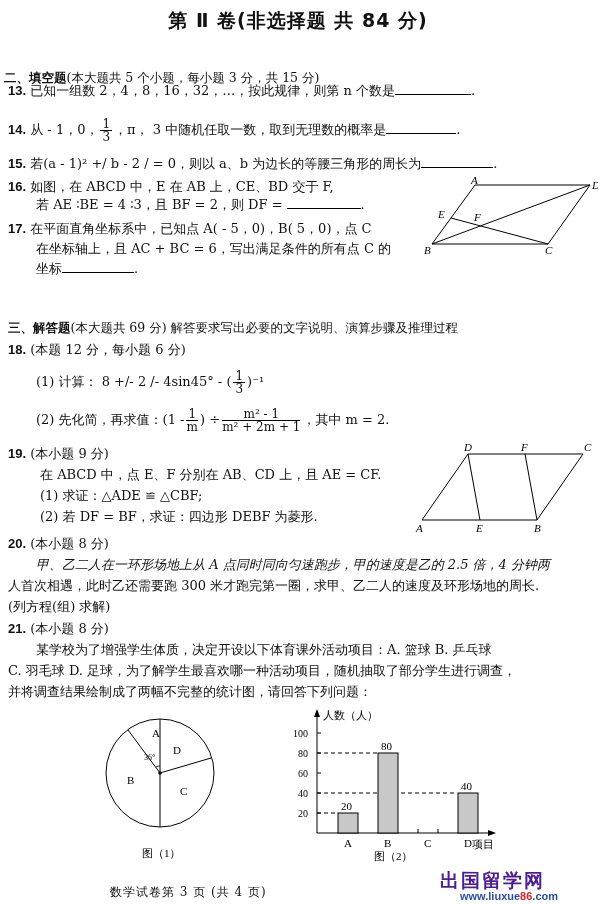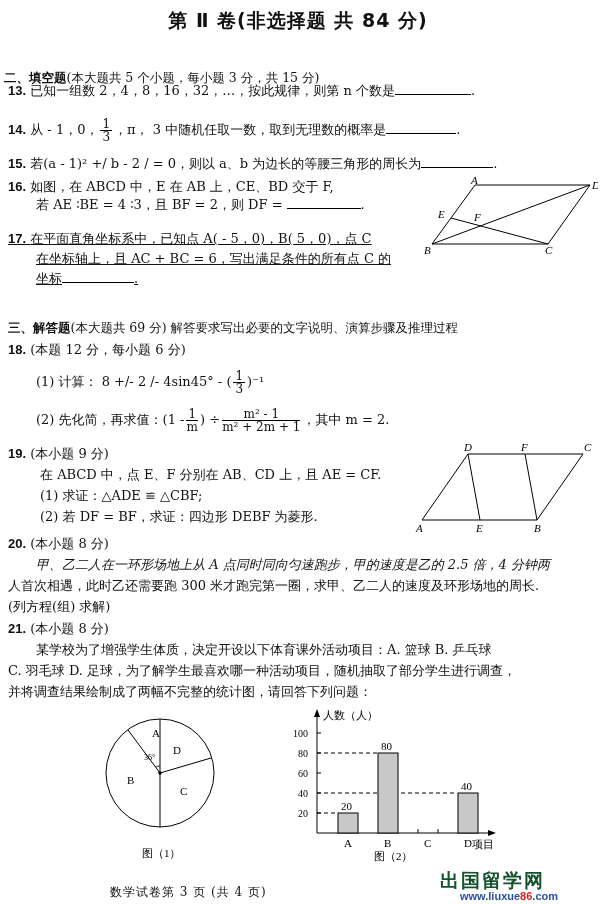--- a/index.html
+++ b/index.html
@@ -11,21 +11,21 @@
   .sec { font-size:12.5px; }
   .sec b { font-family:"DejaVu Sans","Liberation Sans",sans-serif; }
   .q { font-size:13px; line-height:18px; }
   .num { font-weight:bold; font-family:"Liberation Sans",sans-serif; }
   .blank { display:inline-block; border-bottom:1px solid #000; height:12px; vertical-align:baseline; }
   .frac { display:inline-block; vertical-align:middle; text-align:center; font-size:12px; line-height:12px; margin:0 2px; }
   .frac span { display:block; }
   .frac .top { border-bottom:1px solid #000; padding:0 2px; }
   svg text { font-family:"Liberation Serif",serif; }
   .footer { left:110px; top:884px; font-size:12px; letter-spacing:1px; }
-  .wm1 { left:440px; top:868px; font-family:"DejaVu Sans","Liberation Sans",sans-serif; font-size:19px; font-weight:bold; color:#14532d; letter-spacing:2px;text-align:center; }
+  .wm1 { left:440px; top:868px; font-family:"DejaVu Sans","Liberation Sans",sans-serif; font-size:19px; font-weight:bold; color:#4c1d95; letter-spacing:2px;text-align:center; }
   .wm2 { left:460px; top:890px; font-family:Liberation Sans, sans-serif; font-size:11px; font-weight:bold; color:#2a4fa8; }
   .wm2 .red { color:#d22; }
 </style>
 </head>
 <body>
 
 <div class="abs title">第 Ⅱ 卷(非选择题    共 84 分)</div>
 
 <div class="abs sec" style="left:4px;top:70px;">
   <b>二、填空题</b><span>(本大题共 5 个小题，每小题 3 分，共 15 分)</span>
@@ -57,21 +57,21 @@
   <line x1="14" y1="68" x2="172" y2="9" stroke="#000" stroke-width="1"></line>
   <line x1="33" y1="42" x2="130" y2="68" stroke="#000" stroke-width="1"></line>
   <text x="53" y="8" font-size="11" font-style="italic">A</text>
   <text x="174" y="13" font-size="11" font-style="italic">D</text>
   <text x="20" y="42" font-size="11" font-style="italic">E</text>
   <text x="56" y="45" font-size="11" font-style="italic">F</text>
   <text x="6" y="78" font-size="11" font-style="italic">B</text>
   <text x="127" y="78" font-size="11" font-style="italic">C</text>
 </svg>
 
-<div class="abs q" style="left:8px;top:229px;line-height:20px;text-decoration:underline;">
+<div class="abs q" style="left:8px;top:219px;line-height:20px;">
   <span class="num">17.</span>
   <span>在平面直角坐标系中，已知点 A( -  5，0)，B( 5，0)，点 C</span><br>
   <span style="padding-left:28px;">在坐标轴上，且 AC + BC = 6，写出满足条件的所有点 C 的</span><br>
   <span style="padding-left:28px;">坐标</span><span class="blank" style="width:72px;"></span><span>.</span>
 </div>
 
 <div class="abs sec" style="left:8px;top:320px;">
   <b>三、解答题</b><span>(本大题共 69 分) 解答要求写出必要的文字说明、演算步骤及推理过程</span>
 </div>
 

